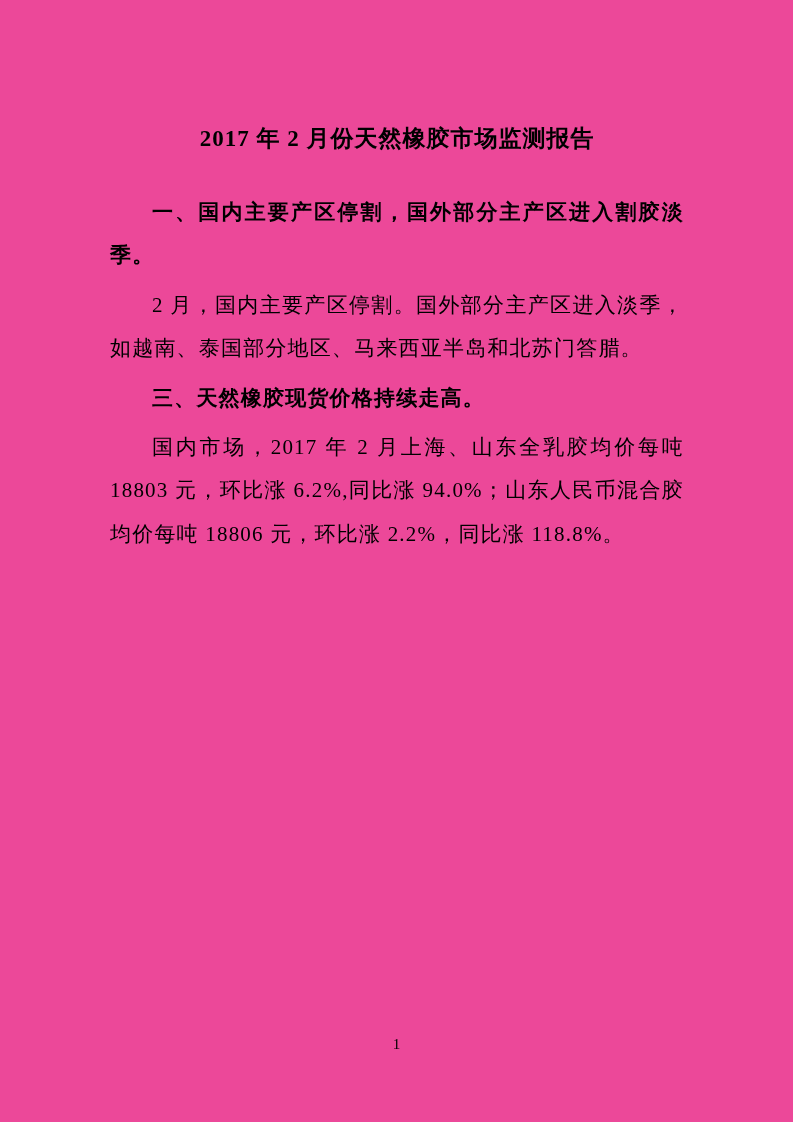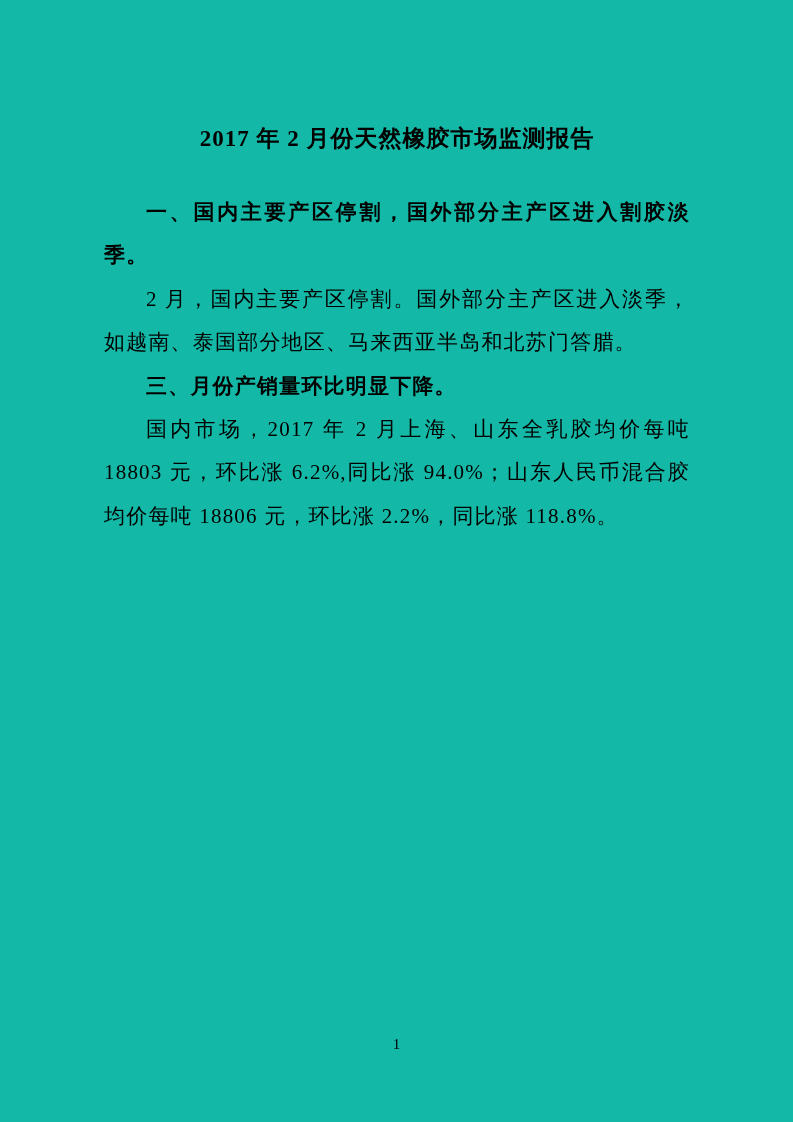--- a/index.html
+++ b/index.html
@@ -4,41 +4,41 @@
 <style>
   html, body {
     margin: 0;
     padding: 0;
     background: #ffffff;
   }
   .page {
     position: relative;
     width: 793px;
     height: 1122px;
-    background: #14b8a6;
+    background: #ec4899;
     overflow: hidden;
     font-family: "Liberation Serif", "DejaVu Serif", serif;
     color: #000000;
   }
   .content {
     position: absolute;
     left: 104px;
     top: 124px;
     width: 586px;
   }
   .doc-title {
     margin: 0 0 37px 0;
     font-size: 23px;
     font-weight: bold;
     text-align: center;
     line-height: 30px;
     letter-spacing: 1px;
   }
   .heading, .para {
-    margin: 0;
+    margin: 6px;
     font-size: 21px;
     line-height: 43.4px;
     text-align: justify;
     text-indent: 2em;
     letter-spacing: 1.2px;
   }
   .heading {
     font-weight: bold;
   }
   .page-number {
@@ -57,18 +57,18 @@
 <body>
 
 <div class="page">
   <div class="content">
     <h1 class="doc-title">2017 年 2 月份天然橡胶市场监测报告</h1>
 
     <h2 class="heading">一、国内主要产区停割，国外部分主产区进入割胶淡季。</h2>
     <p class="para">2 月，国内主要产区停割。国外部分主产区进入淡季，如越南、泰国部分地区、马来西亚半岛和北苏门答腊。</p>
 
 
-    <h2 class="heading">三、月份产销量环比明显下降。</h2>
+    <h2 class="heading">三、天然橡胶现货价格持续走高。</h2>
     <p class="para">国内市场，2017 年 2 月上海、山东全乳胶均价每吨 18803 元，环比涨 6.2%,同比涨 94.0%；山东人民币混合胶均价每吨 18806 元，环比涨 2.2%，同比涨 118.8%。</p>
   </div>
 
   <div class="page-number">1</div>
 </div>
 
 </body></html>

